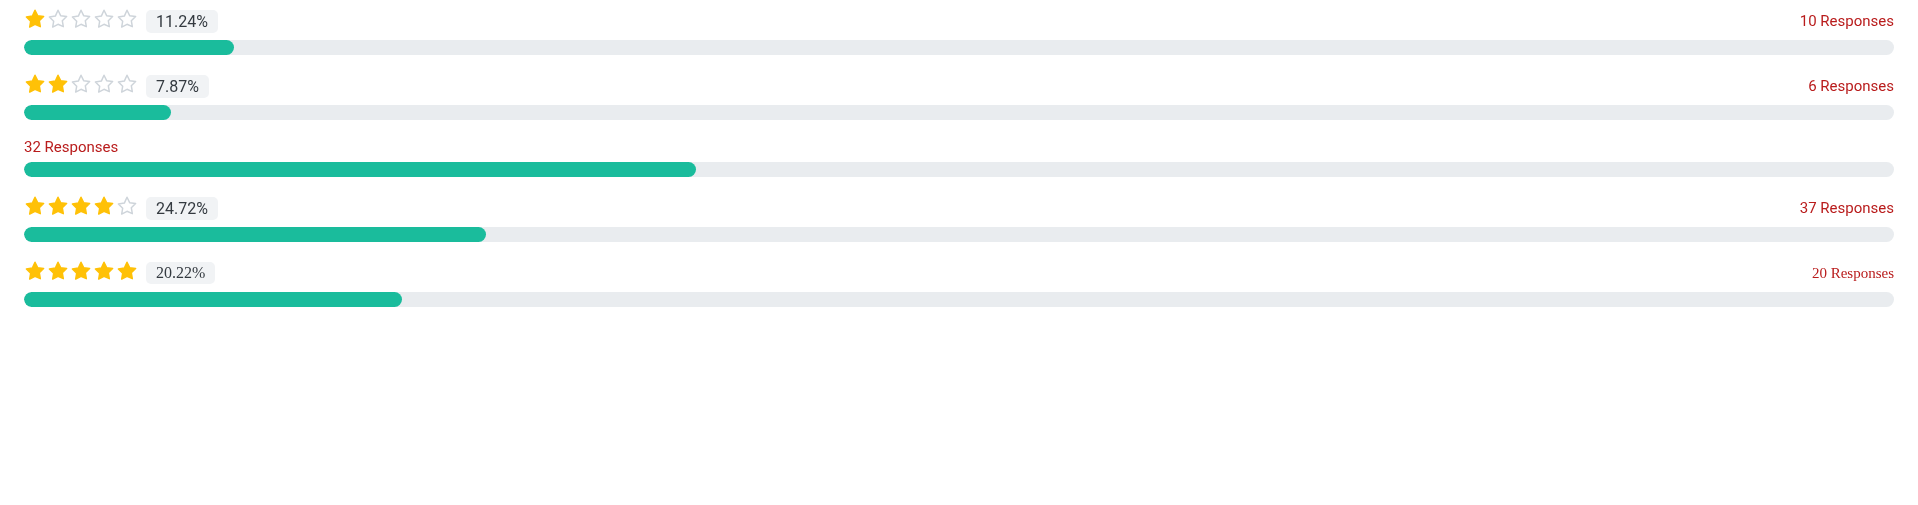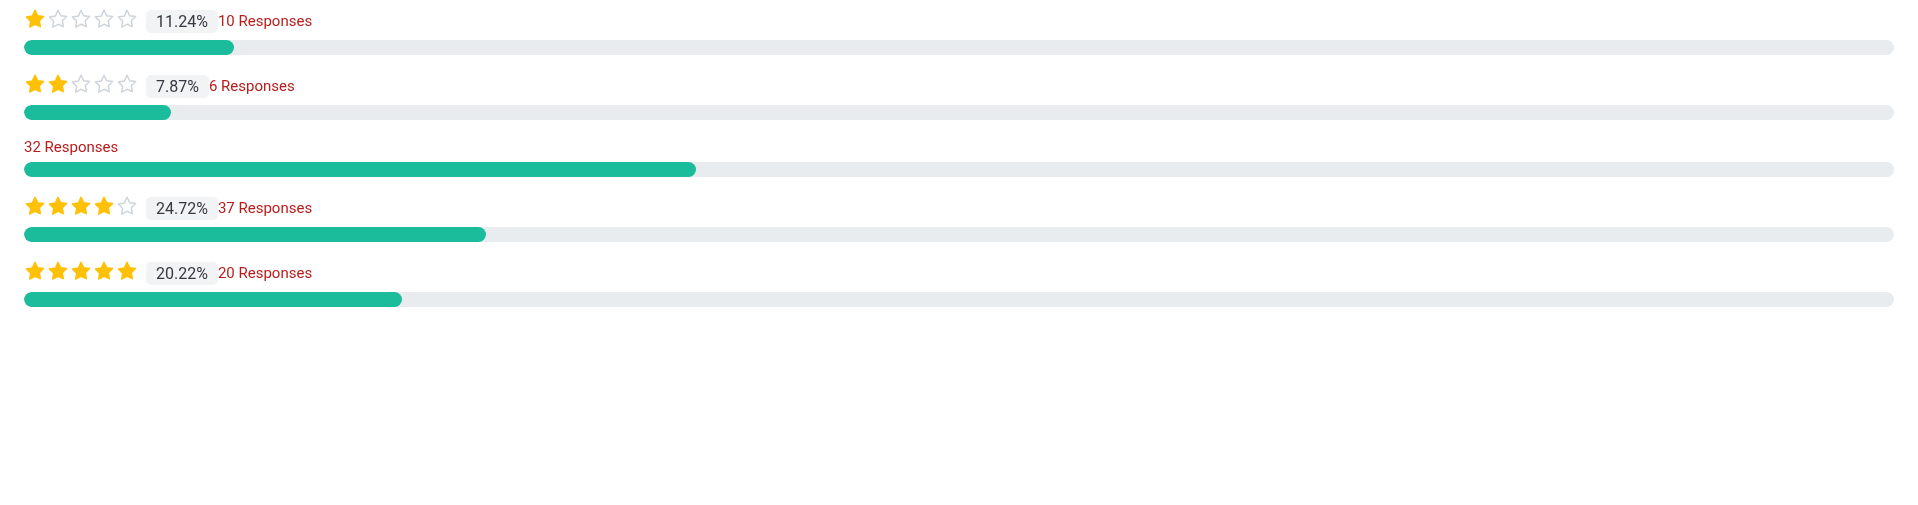--- a/index.html
+++ b/index.html
@@ -1,19 +1,19 @@
 <!DOCTYPE html>
 <html><head>
   <meta charset="utf-8">
   <style>
     * { box-sizing: border-box; margin: 0; padding: 0; }
     body { font-family: -apple-system, BlinkMacSystemFont, "Segoe UI", Roboto, Arial, sans-serif; padding: 8px 24px 20px 24px; background: #fff; }
     .row { margin-bottom: 18px; }
-    .row:last-child { margin-bottom: 0; }
-    .top { display: flex; align-items: center; margin-bottom: 6px; }
+    .row:last-child { margin-bottom: 0; font-family: Liberation Serif, serif; }
+    .top { display: flex; align-items: center; justify-content: space-between; margin-bottom: 6px; }
     .left { display: flex; align-items: center; gap: 8px; }
     .stars { display: flex; align-items: center; gap: 1px; }
     .star { width: 22px; height: 22px; display: inline-block; }
     .pct { background: #f1f3f5; color: #343a40; font-size: 16px; padding: 2px 10px; border-radius: 5px; }
     .resp { color: #b91c1c; font-size: 15px; }
     .track { position: relative; height: 15px; background: #e9ecef; border-radius: 999px; overflow: hidden; }
     .fill { position: absolute; left: 0; top: 0; bottom: 0; background: #1abc9c; border-radius: 999px; }
   </style>
 </head>
 <body>

